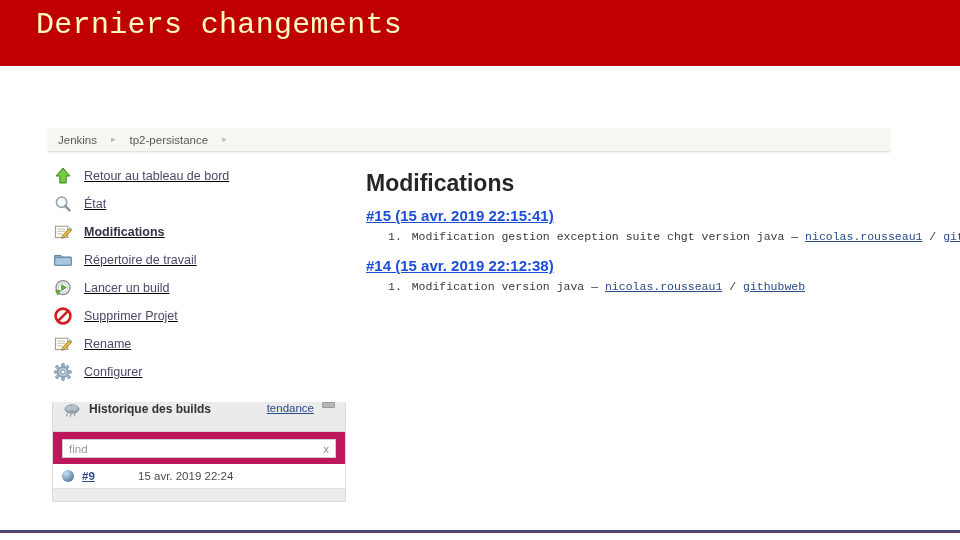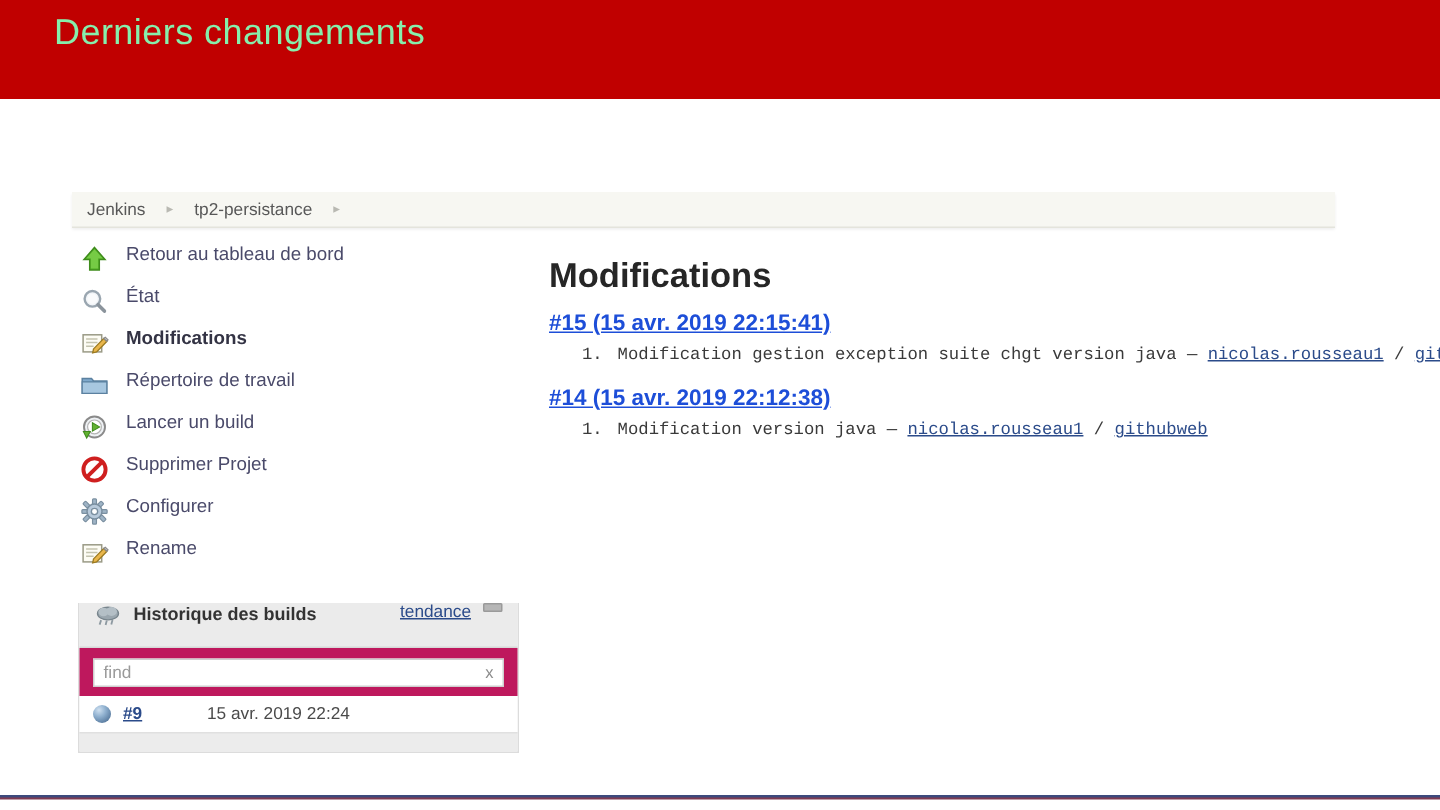--- a/index.html
+++ b/index.html
@@ -21,26 +21,26 @@
     left: 0;
     top: 0;
     width: 960px;
     height: 66px;
     background: #c00000;
   }
   .title-banner .slide-title {
     position: absolute;
     left: 36px;
     top: 8px;
-    font-size: 24px;
+    font-size: 30px;
     font-weight: 400;
-    color: #86efac;
+    color: #fef9c3;
     letter-spacing: 0.3px;
     white-space: nowrap;
-    font-family: Liberation Sans, sans-serif;
+    font-family: Liberation Mono, monospace;
   }
 
   
   .bottom-rule {
     position: absolute;
     left: 0;
     top: 530px;
     width: 960px;
     height: 3px;
     background: linear-gradient(to bottom, #3c4a7d 0%, #3c4a7d 55%, #7d3b52 56%, #7d3b52 100%);
@@ -88,23 +88,24 @@
 
   
   .sidebar {
     position: absolute;
     left: 52px;
     top: 62px;
     width: 296px;
   }
   .side-item {
     display: flex;
-    align-items: flex-start;
+    align-items: center;
     height: 28px;
     white-space: nowrap;
+    text-decoration: underline;
   }
   .side-icon {
     width: 22px;
     height: 22px;
     margin-right: 10px;
     flex: 0 0 22px;
     display: flex;
     align-items: center;
     justify-content: center;
   }
@@ -330,20 +331,34 @@
     </div>
 
     <div class="side-item">
       <span class="side-icon">
         <svg width="20" height="20" viewBox="0 0 20 20">
           <circle cx="10" cy="10" r="7.4" fill="#ffffff" stroke="#cf1f1f" stroke-width="2.6"></circle>
           <line x1="5.2" y1="14.8" x2="14.8" y2="5.2" stroke="#cf1f1f" stroke-width="2.6"></line>
         </svg>
       </span>
       <span class="side-label">Supprimer Projet</span>
+    </div>
+
+    <div class="side-item">
+      <span class="side-icon">
+        <svg width="20" height="20" viewBox="0 0 20 20">
+          <rect x="2.4" y="4.2" width="12.4" height="11.4" fill="#fdfcf4" stroke="#9a9a86" stroke-width="1"></rect>
+          <line x1="4.4" y1="7" x2="12" y2="7" stroke="#c3c3ae" stroke-width="1"></line>
+          <line x1="4.4" y1="9.4" x2="12" y2="9.4" stroke="#c3c3ae" stroke-width="1"></line>
+          <line x1="4.4" y1="11.8" x2="9.4" y2="11.8" stroke="#c3c3ae" stroke-width="1"></line>
+          <path d="M9.4 13.6 L16.2 6.6 L18.2 8.6 L11.4 15.6 L8.8 16.2 Z" fill="#e9b64b" stroke="#9b7a20" stroke-width="0.9"></path>
+          <path d="M16.2 6.6 L18.2 8.6 L19 7.6 L17.2 5.8 Z" fill="#c8c8c8" stroke="#8a8a8a" stroke-width="0.8"></path>
+        </svg>
+      </span>
+      <span class="side-label">Rename</span>
     </div>
 
     <div class="side-item">
       <span class="side-icon">
         <svg width="20" height="20" viewBox="0 0 20 20">
           <g fill="#9fb4c6" stroke="#7a8fa0" stroke-width="0.8">
             <rect x="8.7" y="1.6" width="2.6" height="4.2" rx="0.6"></rect>
             <rect x="8.7" y="14.2" width="2.6" height="4.2" rx="0.6"></rect>
             <rect x="1.6" y="8.7" width="4.2" height="2.6" rx="0.6"></rect>
             <rect x="14.2" y="8.7" width="4.2" height="2.6" rx="0.6"></rect>
@@ -351,34 +366,20 @@
             <rect x="14.1" y="12.5" width="2.6" height="4.2" rx="0.6" transform="rotate(-45 15.4 14.6)"></rect>
             <rect x="12.5" y="3.3" width="2.6" height="4.2" rx="0.6" transform="rotate(45 13.8 5.4)"></rect>
             <rect x="3.3" y="12.5" width="2.6" height="4.2" rx="0.6" transform="rotate(45 4.6 14.6)"></rect>
           </g>
           <circle cx="10" cy="10" r="5" fill="#b8cadb" stroke="#7a8fa0" stroke-width="1"></circle>
           <circle cx="10" cy="10" r="2.1" fill="#ffffff" stroke="#7a8fa0" stroke-width="0.9"></circle>
         </svg>
       </span>
       <span class="side-label">Configurer</span>
     </div>
-
-    <div class="side-item">
-      <span class="side-icon">
-        <svg width="20" height="20" viewBox="0 0 20 20">
-          <rect x="2.4" y="4.2" width="12.4" height="11.4" fill="#fdfcf4" stroke="#9a9a86" stroke-width="1"></rect>
-          <line x1="4.4" y1="7" x2="12" y2="7" stroke="#c3c3ae" stroke-width="1"></line>
-          <line x1="4.4" y1="9.4" x2="12" y2="9.4" stroke="#c3c3ae" stroke-width="1"></line>
-          <line x1="4.4" y1="11.8" x2="9.4" y2="11.8" stroke="#c3c3ae" stroke-width="1"></line>
-          <path d="M9.4 13.6 L16.2 6.6 L18.2 8.6 L11.4 15.6 L8.8 16.2 Z" fill="#e9b64b" stroke="#9b7a20" stroke-width="0.9"></path>
-          <path d="M16.2 6.6 L18.2 8.6 L19 7.6 L17.2 5.8 Z" fill="#c8c8c8" stroke="#8a8a8a" stroke-width="0.8"></path>
-        </svg>
-      </span>
-      <span class="side-label">Rename</span>
-    </div>
   </div>
 
   <div class="build-panel">
     <div class="bp-header">
       <span>
         <svg width="18" height="16" viewBox="0 0 18 16">
           <ellipse cx="9" cy="7" rx="7" ry="4.2" fill="#9aa6ae" stroke="#78858d" stroke-width="0.9"></ellipse>
           <ellipse cx="6" cy="6" rx="3.4" ry="2.8" fill="#b4bfc6"></ellipse>
           <ellipse cx="11.4" cy="5.6" rx="3.6" ry="3" fill="#b4bfc6"></ellipse>
           <line x1="4.4" y1="11.4" x2="3.4" y2="14.4" stroke="#8d99a1" stroke-width="1.2"></line>

